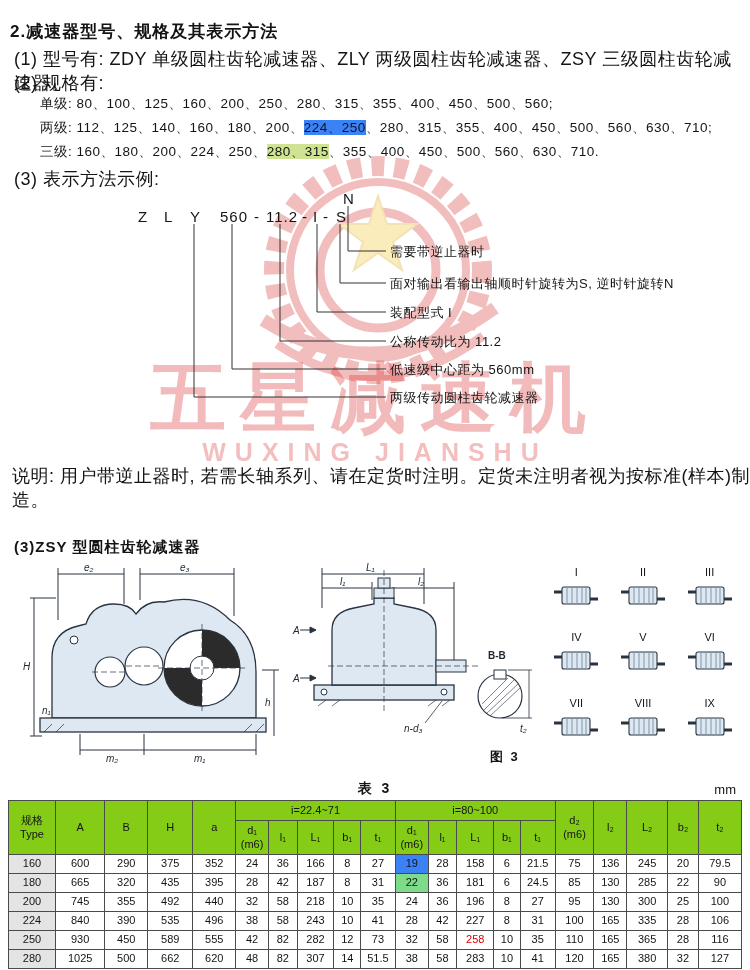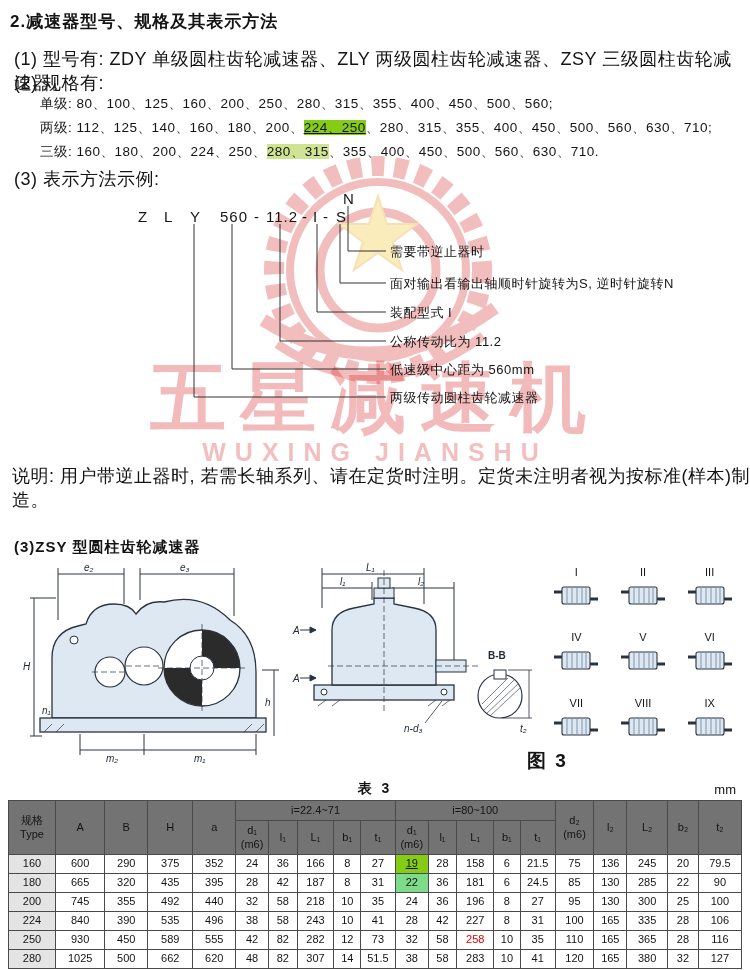--- a/index.html
+++ b/index.html
@@ -7,36 +7,36 @@
         font-family:"Liberation Sans","DejaVu Sans",sans-serif;color:#141414;}
   .abs{position:absolute;z-index:2;}
   .wm{position:absolute;z-index:1;pointer-events:none;}
   .title{font-size:17px;font-weight:bold;letter-spacing:1px;}
   .body-text{font-size:18px;letter-spacing:.5px;}
   .spec-line{font-size:13.5px;letter-spacing:.5px;}
   .code-item{position:absolute;font-size:15px;letter-spacing:1px;}
   .expl{position:absolute;font-size:13px;letter-spacing:.5px;text-align:right;}
   .star-note{width:750px;text-align:center;font-size:16px;font-weight:bold;letter-spacing:1px;}
   .section-head{font-size:15px;font-weight:bold;letter-spacing:1px;}
-  .fig-caption{font-size:19px;font-weight:bold;letter-spacing:2px;margin-left:37px;}
+  .fig-caption{font-size:13px;font-weight:bold;letter-spacing:2px;}
   .tbl-caption{width:750px;text-align:center;font-size:14px;font-weight:bold;letter-spacing:3px;}
   .tbl-unit{font-size:13px;}
-  .hl-yellow{background:#84cc16;text-decoration:underline;}
+  .hl-yellow{background:#3b82f6;}
   .hl-lime{background:#cfe493;}
   .hl-green{background:#7ddb8a;}
   .hl-red{color:#e00000;}
   .wm-cn{width:750px;text-align:center;font-size:76px;font-weight:bold;letter-spacing:14px;
          color:rgba(214,40,40,.32);}
   .wm-en{width:750px;text-align:center;font-size:25px;font-weight:bold;letter-spacing:9px;
          color:rgba(214,40,40,.30);}
   table.spec-table{border-collapse:collapse;table-layout:fixed;width:734px;font-size:11px;
                    text-align:center;background:#fff;}
   .spec-table th,.spec-table td{border:1px solid #4a4a4a;padding:0;vertical-align:middle;
                    font-weight:normal;overflow:hidden;line-height:1.25;}
-  .spec-table thead th{background:#737373;}
+  .spec-table thead th{background:#84cc16;}
   .spec-table thead tr:first-child{height:20px;}
   .spec-table thead tr:last-child{height:34px;}
   .spec-table tbody tr{height:19px;}
   td.spec-col{background:#e4e4e4;}
   .asm-grid{display:grid;grid-template-columns:1fr 1fr 1fr;grid-template-rows:1fr 1fr 1fr;}
   .asm-cell{display:flex;flex-direction:column;align-items:center;justify-content:flex-start;padding-top:2px;}
   .asm-num{font-size:11px;margin-bottom:3px;}
   svg text{fill:#1d2732;}
   .dim{font-size:10px;font-style:italic;}
 </style>
@@ -49,21 +49,21 @@
     <circle cx="145" cy="140" r="104" fill="none" stroke="#d62828" stroke-width="20" stroke-dasharray="13 10"></circle>
     <circle cx="145" cy="140" r="88" fill="none" stroke="#d62828" stroke-width="8"></circle>
     <circle cx="145" cy="140" r="58" fill="none" stroke="#d62828" stroke-width="9"></circle>
     <path d="M30,190 Q145,262 262,178" fill="none" stroke="#d62828" stroke-width="13"></path>
     <path d="M44,214 Q145,282 250,206" fill="none" stroke="#d62828" stroke-width="9"></path>
     <polygon points="145,66 154,94 184,94 160,112 169,140 145,123 121,140 130,112 106,94 136,94" fill="#f2c420" stroke="#d6a010" stroke-width="2"></polygon>
   </svg>
   <div class="wm wm-cn" style="left:0;top:348px">五星减速机</div>
   <div class="wm wm-en" style="left:0;top:438px">WUXING JIANSHU</div>
 
-  <div class="abs title" style="left:10px;top:10px">2.减速器型号、规格及其表示方法</div>
+  <div class="abs title" style="left:10px;top:20px">2.减速器型号、规格及其表示方法</div>
   <div class="abs body-text" style="left:14px;top:47px">(1) 型号有: ZDY 单级圆柱齿轮减速器、ZLY 两级圆柱齿轮减速器、ZSY 三级圆柱齿轮减速器。</div>
   <div class="abs body-text" style="left:14px;top:71px">(2) 规格有:</div>
   <div class="abs spec-line" style="left:40px;top:95px">单级: 80、100、125、160、200、250、280、315、355、400、450、500、560;</div>
   <div class="abs spec-line" style="left:40px;top:119px"><span>两级: 112、125、140、160、180、200、</span><span class="hl-yellow">224、250</span><span>、280、315、355、400、450、500、560、630、710;</span></div>
   <div class="abs spec-line" style="left:40px;top:143px"><span>三级: 160、180、200、224、250、</span><span class="hl-lime">280、315</span><span>、355、400、450、500、560、630、710.</span></div>
   <div class="abs body-text" style="left:14px;top:167px">(3) 表示方法示例:</div>
 
   <div class="abs" style="left:0;top:190px;width:750px;height:220px">
     <svg style="position:absolute;left:0;top:0" width="750" height="220">
       <g fill="none" stroke="#333" stroke-width="1">

